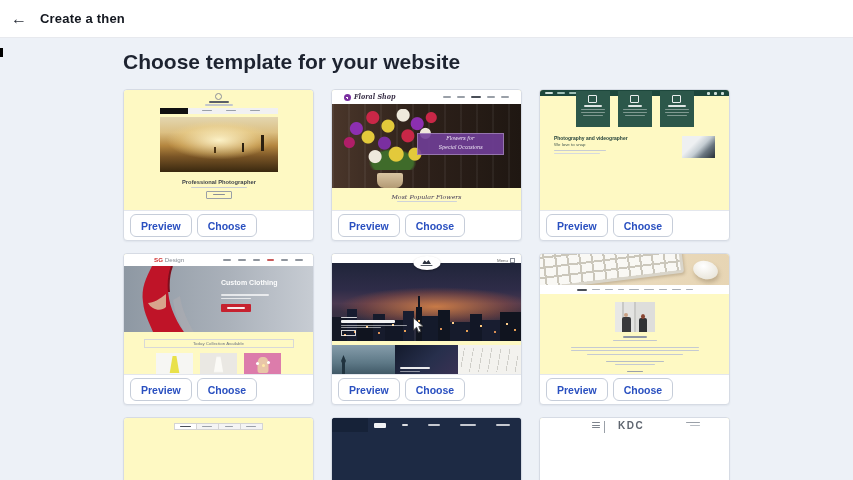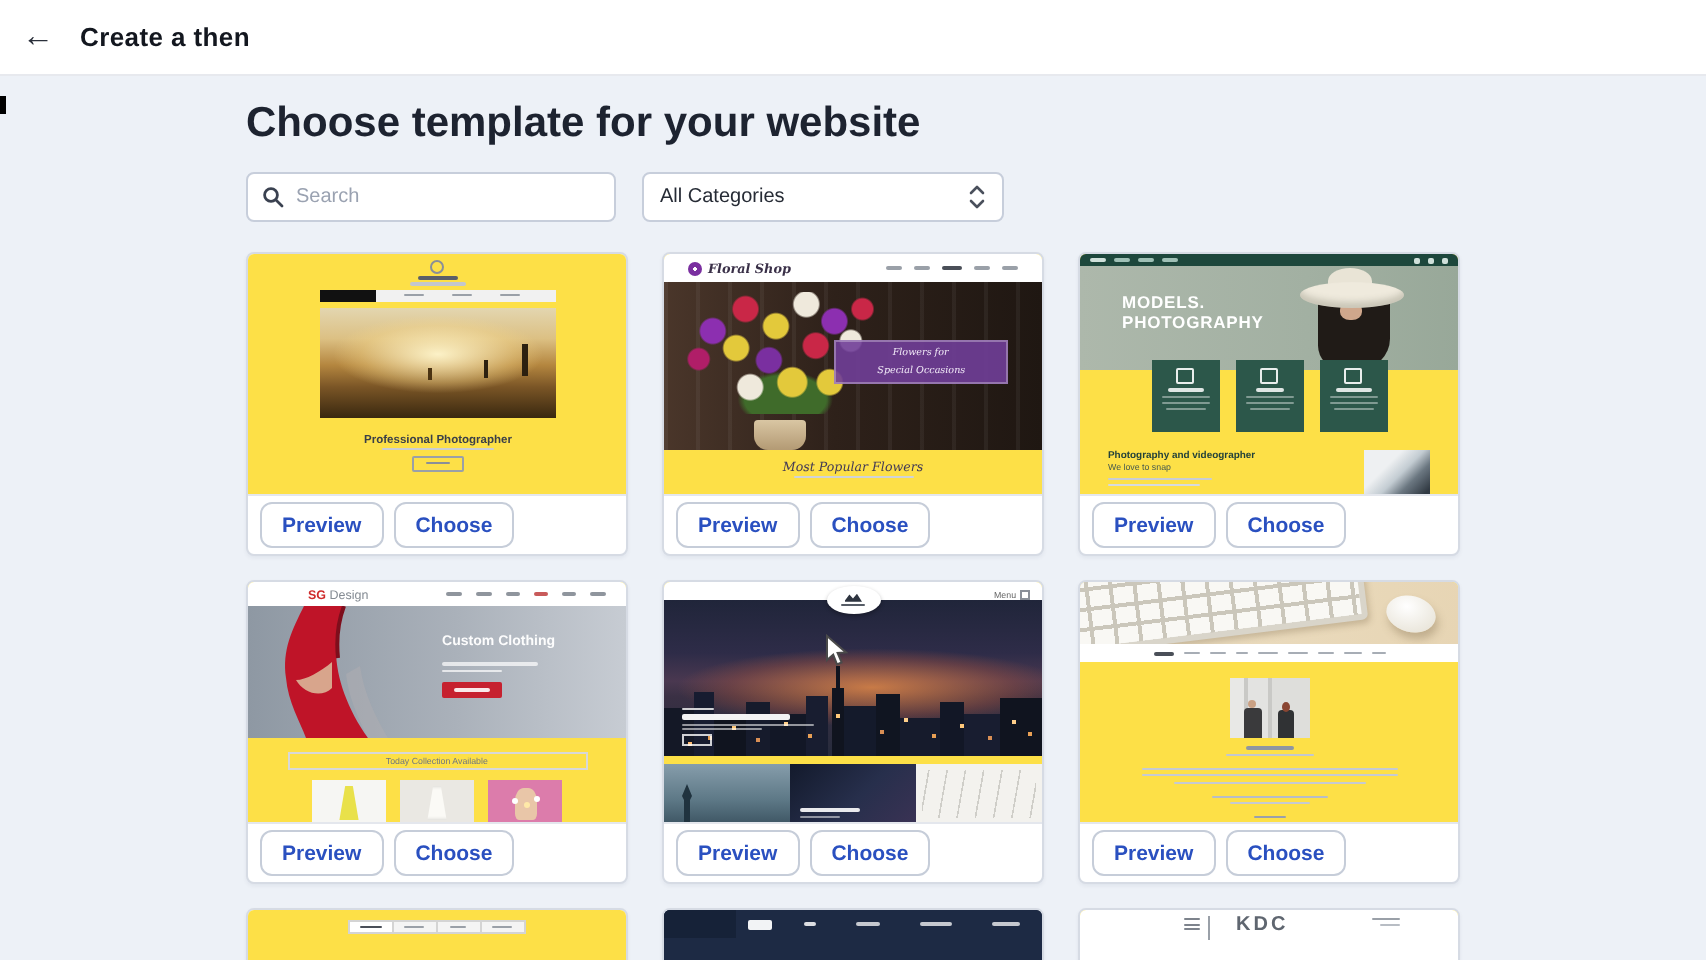--- a/index.html
+++ b/index.html
@@ -21,21 +21,21 @@
 
   .filters { display:flex; gap:13px; margin-top:12px; }
   .searchbox { width:185px; height:25px; background:#fff; border:1px solid #c7cedb; border-radius:4px; display:flex; align-items:center; padding:0 7px; gap:6px; }
   .searchbox input { border:none; outline:none; flex:1; font-size:10px; color:#2a3140; font-family:"Liberation Sans",sans-serif; background:transparent; }
   .searchbox input::placeholder { color:#9aa2b1; }
   .selectbox { width:181px; height:25px; background:#fff; border:1px solid #c7cedb; border-radius:4px; display:flex; align-items:center; justify-content:space-between; padding:0 8px; font-size:10px; color:#262b35; cursor:pointer; }
 
   
   .grid { margin-top:15px; display:grid; grid-template-columns:repeat(3,191px); column-gap:17px; row-gap:12px; }
   .card { width:191px; height:152px; background:#fff; border:1px solid #d6dbe4; border-radius:4px; box-shadow:0 1px 2px rgba(25,35,60,.06); display:flex; flex-direction:column; overflow:hidden; }
-  .thumb { height:121px; border-bottom:1px solid #e4e7ed; position:relative; overflow:hidden; background:#fde047; }
+  .thumb { height:121px; border-bottom:1px solid #e4e7ed; position:relative; overflow:hidden; background:#fef9c3; }
   .cardfoot { flex:1; display:flex; align-items:center; padding-left:6px; gap:5px; }
   .btn { height:23px; padding:0 10px; background:#fff; border:1px solid #c6cdd9; border-radius:6px; color:#2a50c0; font-weight:bold; font-size:10.5px; display:flex; align-items:center; cursor:pointer; font-family:"Liberation Sans",sans-serif; }
 
   .ln { background:#c8ccd4; border-radius:1px; }
   .t-xs { display:inline-block; font-size:8px; transform:scale(.62); transform-origin:center; white-space:nowrap; }
   .script { font-family:"DejaVu Serif",serif; font-style:italic; }
 
   
   .t1-inner { width:118px; margin:0 auto; text-align:center; }
   .t1-logo { width:7px; height:7px; border:1px solid #8a8f98; border-radius:50%; margin:3px auto 1px; }
@@ -185,36 +185,20 @@
   <div class="appbar">
     <div class="back">←</div>
     <div class="apptitle">Create a then</div>
   </div>
   <div class="edge-artifact"></div>
 
   <div class="content">
     <div class="container">
       <h1 class="heading">Choose template for your website</h1>
 
-      <div class="filters">
-        <div class="searchbox">
-          <svg width="11" height="11" viewBox="0 0 11 11">
-            <circle cx="4.5" cy="4.5" r="3.2" fill="none" stroke="#3a4150" stroke-width="1.4"></circle>
-            <line x1="7" y1="7" x2="10" y2="10" stroke="#3a4150" stroke-width="1.4" stroke-linecap="round"></line>
-          </svg>
-          <input type="text" placeholder="Search" style="">
-        </div>
-        <div class="selectbox">
-          <span>All Categories</span>
-          <svg width="9" height="13" viewBox="0 0 9 13">
-            <path d="M1.5,4.5 L4.5,1.5 L7.5,4.5" fill="none" stroke="#4a505c" stroke-width="1.3" stroke-linecap="round" stroke-linejoin="round"></path>
-            <path d="M1.5,8.5 L4.5,11.5 L7.5,8.5" fill="none" stroke="#4a505c" stroke-width="1.3" stroke-linecap="round" stroke-linejoin="round"></path>
-          </svg>
-        </div>
-      </div>
 
       <div class="grid">
 
         <div class="card">
           <div class="thumb">
             <div class="t1-inner">
               <div class="t1-logo"></div>
               <div class="ln" style="width:20px;height:2px;margin:1px auto;background:#5a5f68"></div>
               <div class="ln" style="width:28px;height:1.5px;margin:1px auto;background:#c3c7cd"></div>
               <div class="t1-nav">
@@ -277,30 +261,20 @@
           <div class="thumb">
             <div class="t3-top">
               <div class="ln" style="width:8px;height:1.5px;background:#cfe0da"></div>
               <div class="ln" style="width:8px;height:1.5px;background:#9fc0b6"></div>
               <div class="ln" style="width:8px;height:1.5px;background:#9fc0b6"></div>
               <div class="ln" style="width:8px;height:1.5px;background:#9fc0b6"></div>
               <div class="spacer"></div>
               <div class="ln" style="width:3px;height:3px;background:#cfe0da"></div>
               <div class="ln" style="width:3px;height:3px;background:#cfe0da"></div>
               <div class="ln" style="width:3px;height:3px;background:#cfe0da"></div>
-            </div>
-            <div class="t3-hero">
-              <div class="t3-hero-title">
-                <div>MODELS.</div>
-                <div>PHOTOGRAPHY</div>
-              </div>
-              <div class="t3-hair"></div>
-              <div class="t3-face"></div>
-              <div class="t3-hat-top"></div>
-              <div class="t3-hat"></div>
             </div>
             <div class="t3-cards">
               <div class="t3-card">
                 <div class="t3-ic"></div>
                 <div class="ln" style="width:18px;height:1.5px;background:rgba(255,255,255,.85)"></div>
                 <div class="ln" style="width:24px;height:1px;background:rgba(255,255,255,.4)"></div>
                 <div class="ln" style="width:24px;height:1px;background:rgba(255,255,255,.4)"></div>
                 <div class="ln" style="width:20px;height:1px;background:rgba(255,255,255,.4)"></div>
               </div>
               <div class="t3-card">

